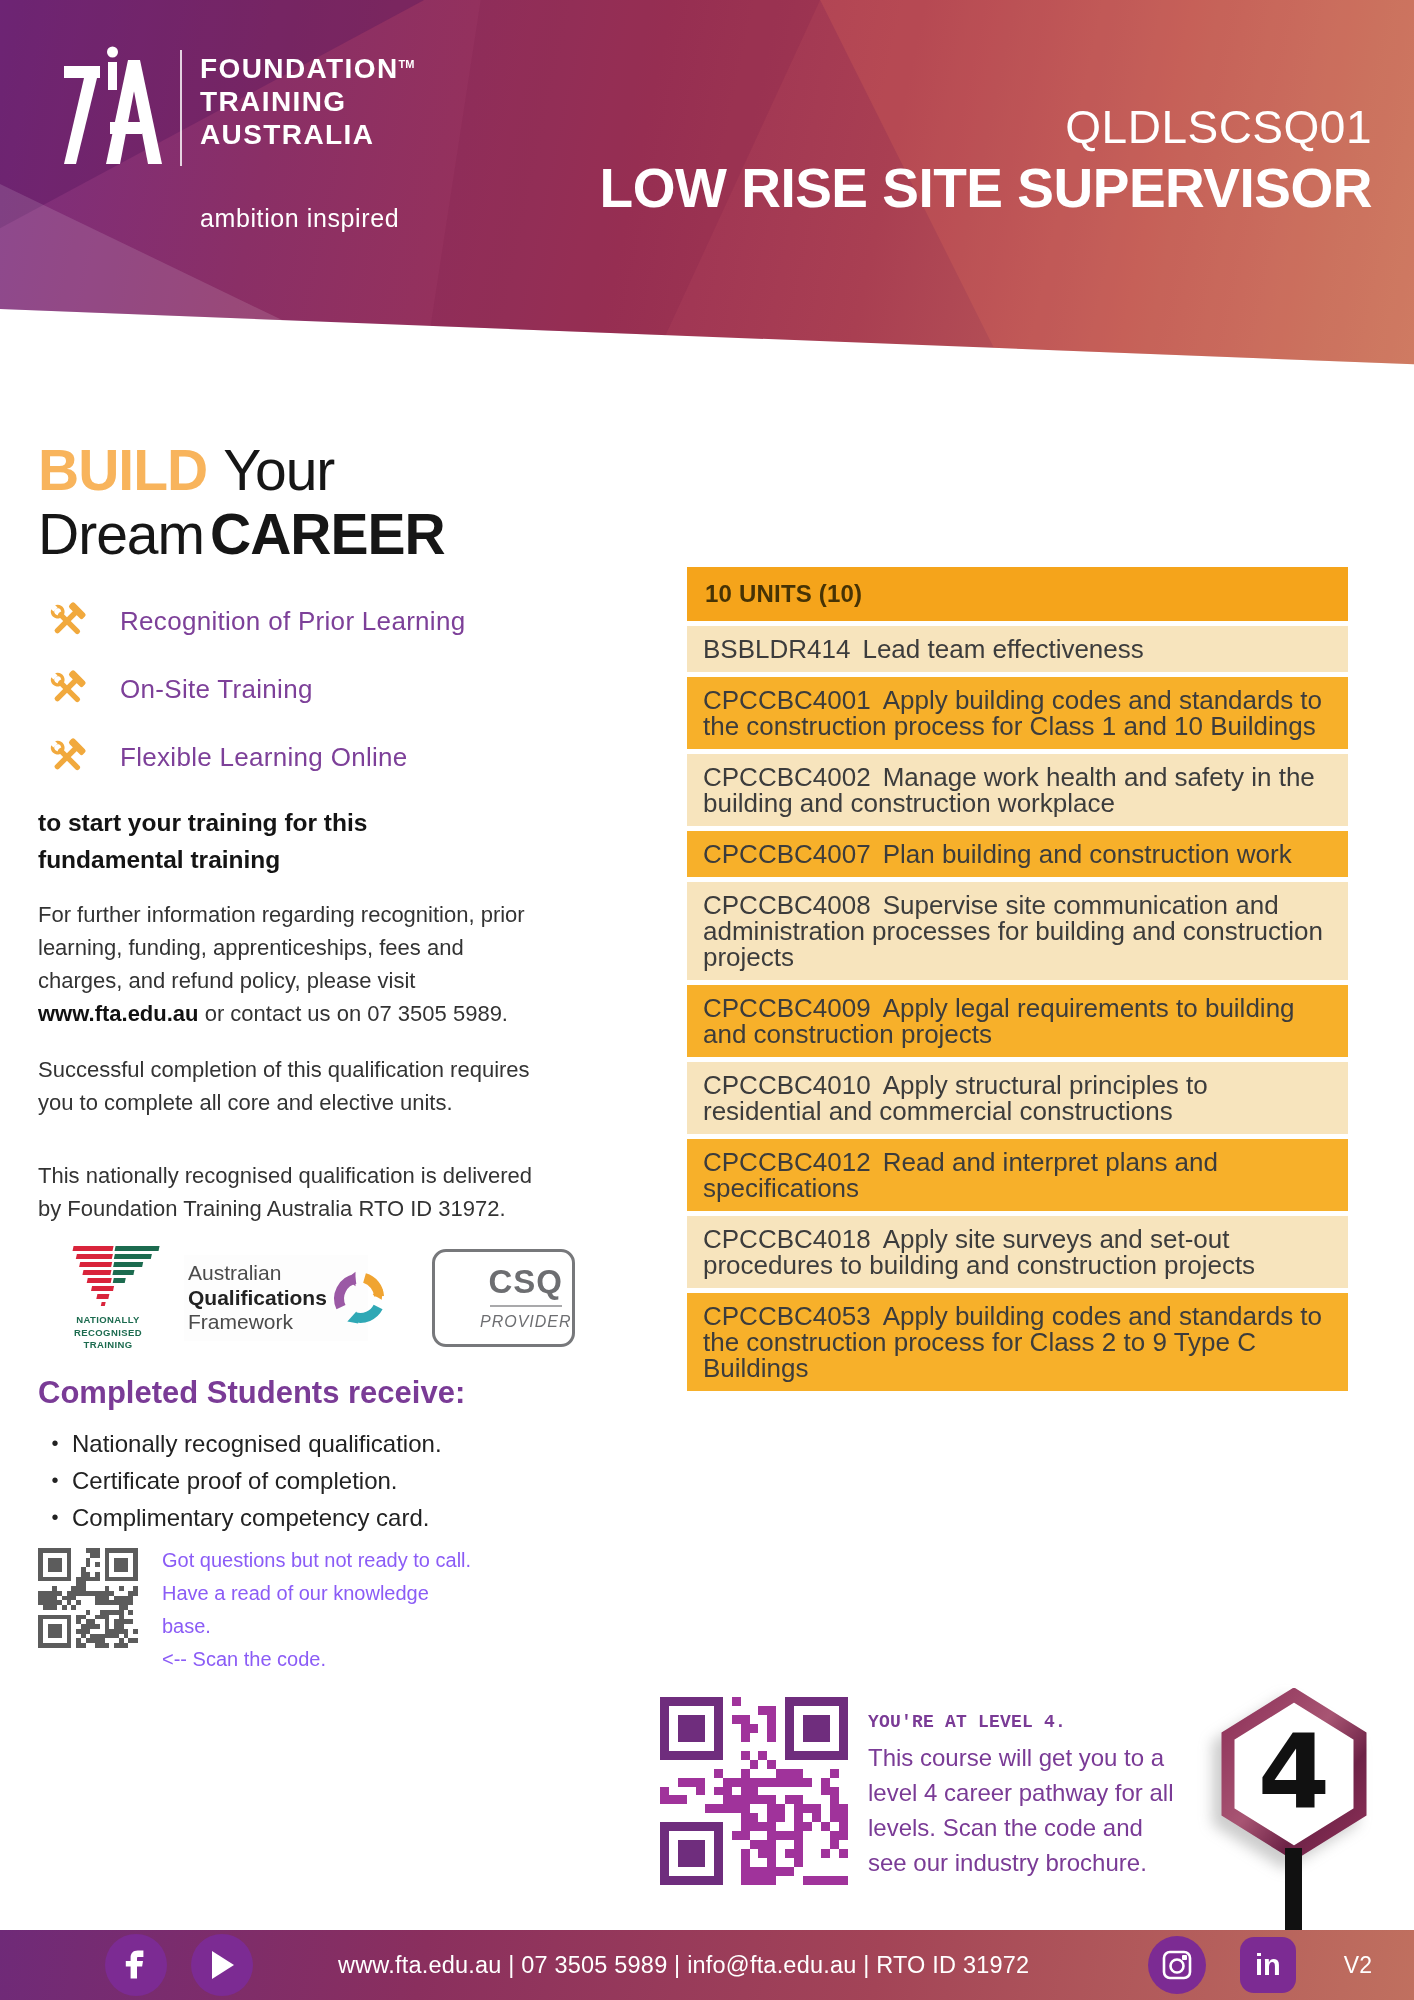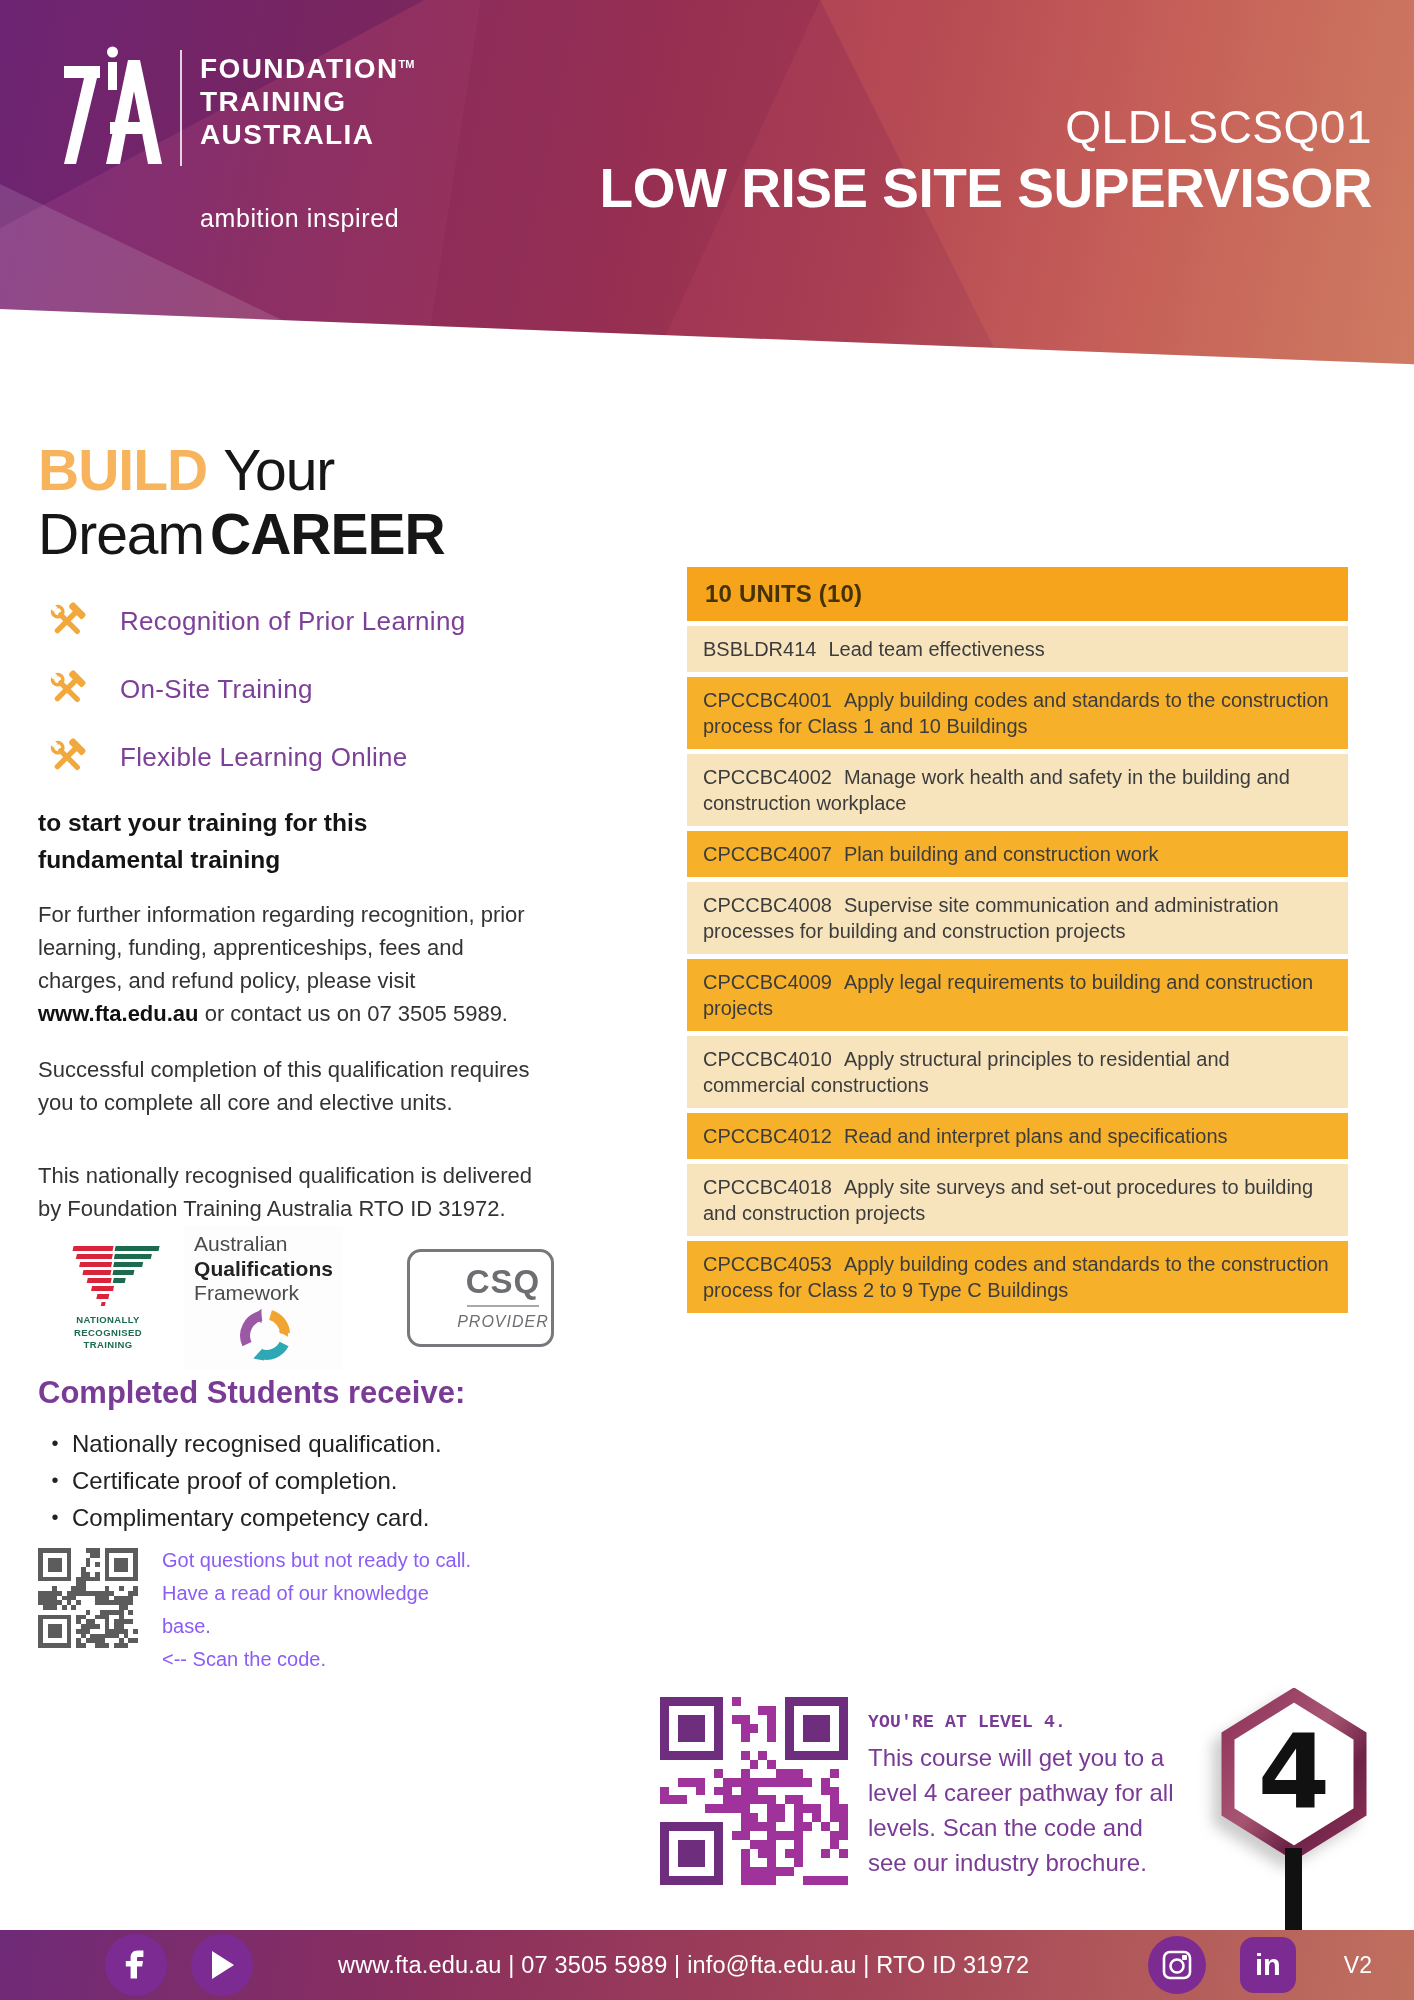--- a/index.html
+++ b/index.html
@@ -44,21 +44,21 @@
   .enrol-h{margin-top:60px;font-size:31px;font-weight:800;color:#7a3b96;letter-spacing:-.2px;}
   .enrol-sub{margin-top:10px;font-size:24.5px;font-weight:700;color:#141414;line-height:37px;white-space:pre-line;}
   .info{margin-top:20px;}
   .info b{color:#111;}
   .completion{margin-top:23px;}
   .delivery{margin-top:40px;}
 
   .logos{margin-top:20px;display:flex;align-items:center;height:106px;}
   .nrt{width:140px;text-align:center;margin-left:10px;}
   .nrt-small{font-size:9.5px;color:#1c6b4f;font-weight:700;letter-spacing:.4px;line-height:1.35;}
-  .aqf{margin-left:16px;width:176px;background:#fdfdfd;display:flex;align-items:center;padding:6px 4px;flex-direction:column;}
+  .aqf{margin-left:16px;width:176px;background:#fdfdfd;display:flex;align-items:center;padding:6px 4px;}
   .aqf-text{font-size:21px;color:#4b4b4b;line-height:1.18;}
   .aqf-text .q{font-weight:800;color:#222;}
   .aqf svg{margin-left:4px;flex:none;}
   .csq{margin-left:64px;width:112px;height:92px;border:3px solid #77787b;border-radius:14px;
        display:flex;flex-direction:column;align-items:center;justify-content:center;background:#fff;padding-left:45px;}
   .csq-name{font-size:33px;font-weight:800;color:#6d6e71;letter-spacing:1px;line-height:1;}
   .csq-line{width:72px;height:2px;background:#a9a9ab;margin:7px 0 6px;}
   .csq-sub{font-size:16px;font-style:italic;color:#6d6e71;letter-spacing:1px;}
 
   .completed-h{margin-top:24px;font-size:31px;font-weight:800;color:#7a3b96;}
@@ -66,21 +66,21 @@
   .bullet{display:flex;font-size:24px;color:#222;line-height:37px;}
   .bullet .dot{width:34px;text-align:center;flex:none;font-size:20px;}
 
   .kb{margin-top:8px;display:flex;}
   .kb svg{width:100px;height:100px;flex:none;margin-top:4px;}
   .kb-text{margin-left:24px;font-size:20px;line-height:33px;color:#8b5cf6;white-space:pre-line;}
 
   
   .units{position:absolute;left:687px;top:567px;width:661px;}
   .units-h{background:#f5a41b;color:#463305;font-size:24px;font-weight:800;padding:13px 18px;letter-spacing:.2px;}
-  .unit{padding:10px 16px;font-size:20px;line-height:26px;color:#3c3c3c;margin-top:5px;}
+  .unit{padding:10px 16px;font-size:26px;line-height:26px;color:#3c3c3c;margin-top:5px;}
   .unit .ucode{margin-right:12px;}
   .unit.base{background:#f7e4bd;}
   .unit.alt{background:#f7b02a;}
 
   
   .level-qr{position:absolute;left:660px;top:1697px;width:188px;height:188px;}
   .level-text{position:absolute;left:868px;top:1712px;width:360px;color:#7a3b96;}
   .level-h{font-size:18px;font-weight:800;letter-spacing:.2px;font-family:Liberation Mono, monospace;}
   .level-b{margin-top:8px;font-size:24px;line-height:35px;white-space:pre-line;}
   .badge{position:absolute;left:1218px;top:1688px;filter:drop-shadow(-9px 9px 7px rgba(110,110,110,.35));}

